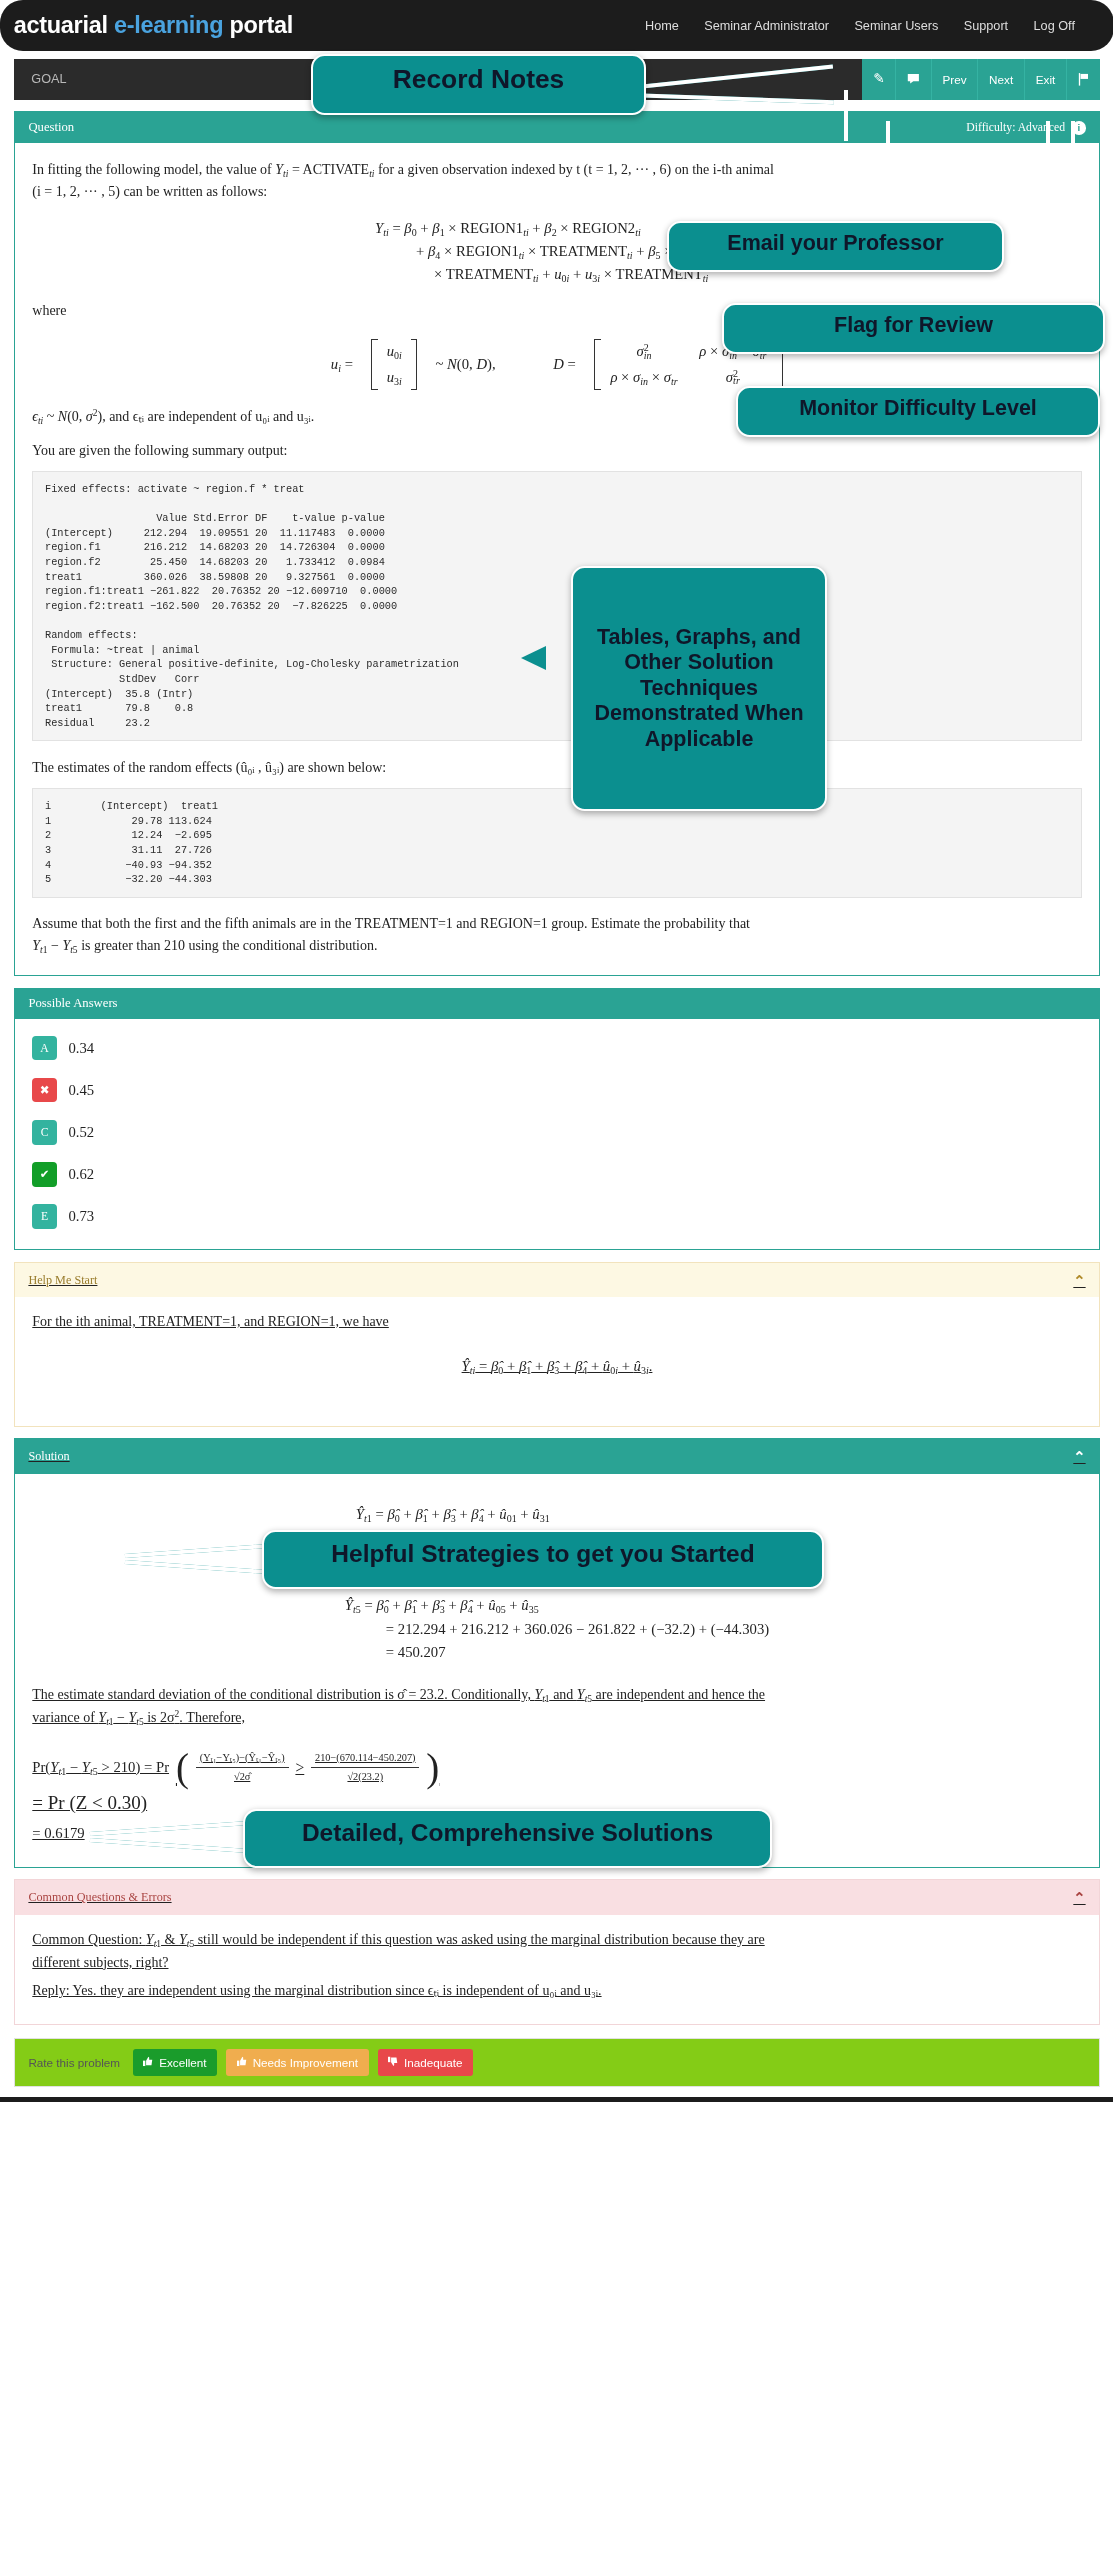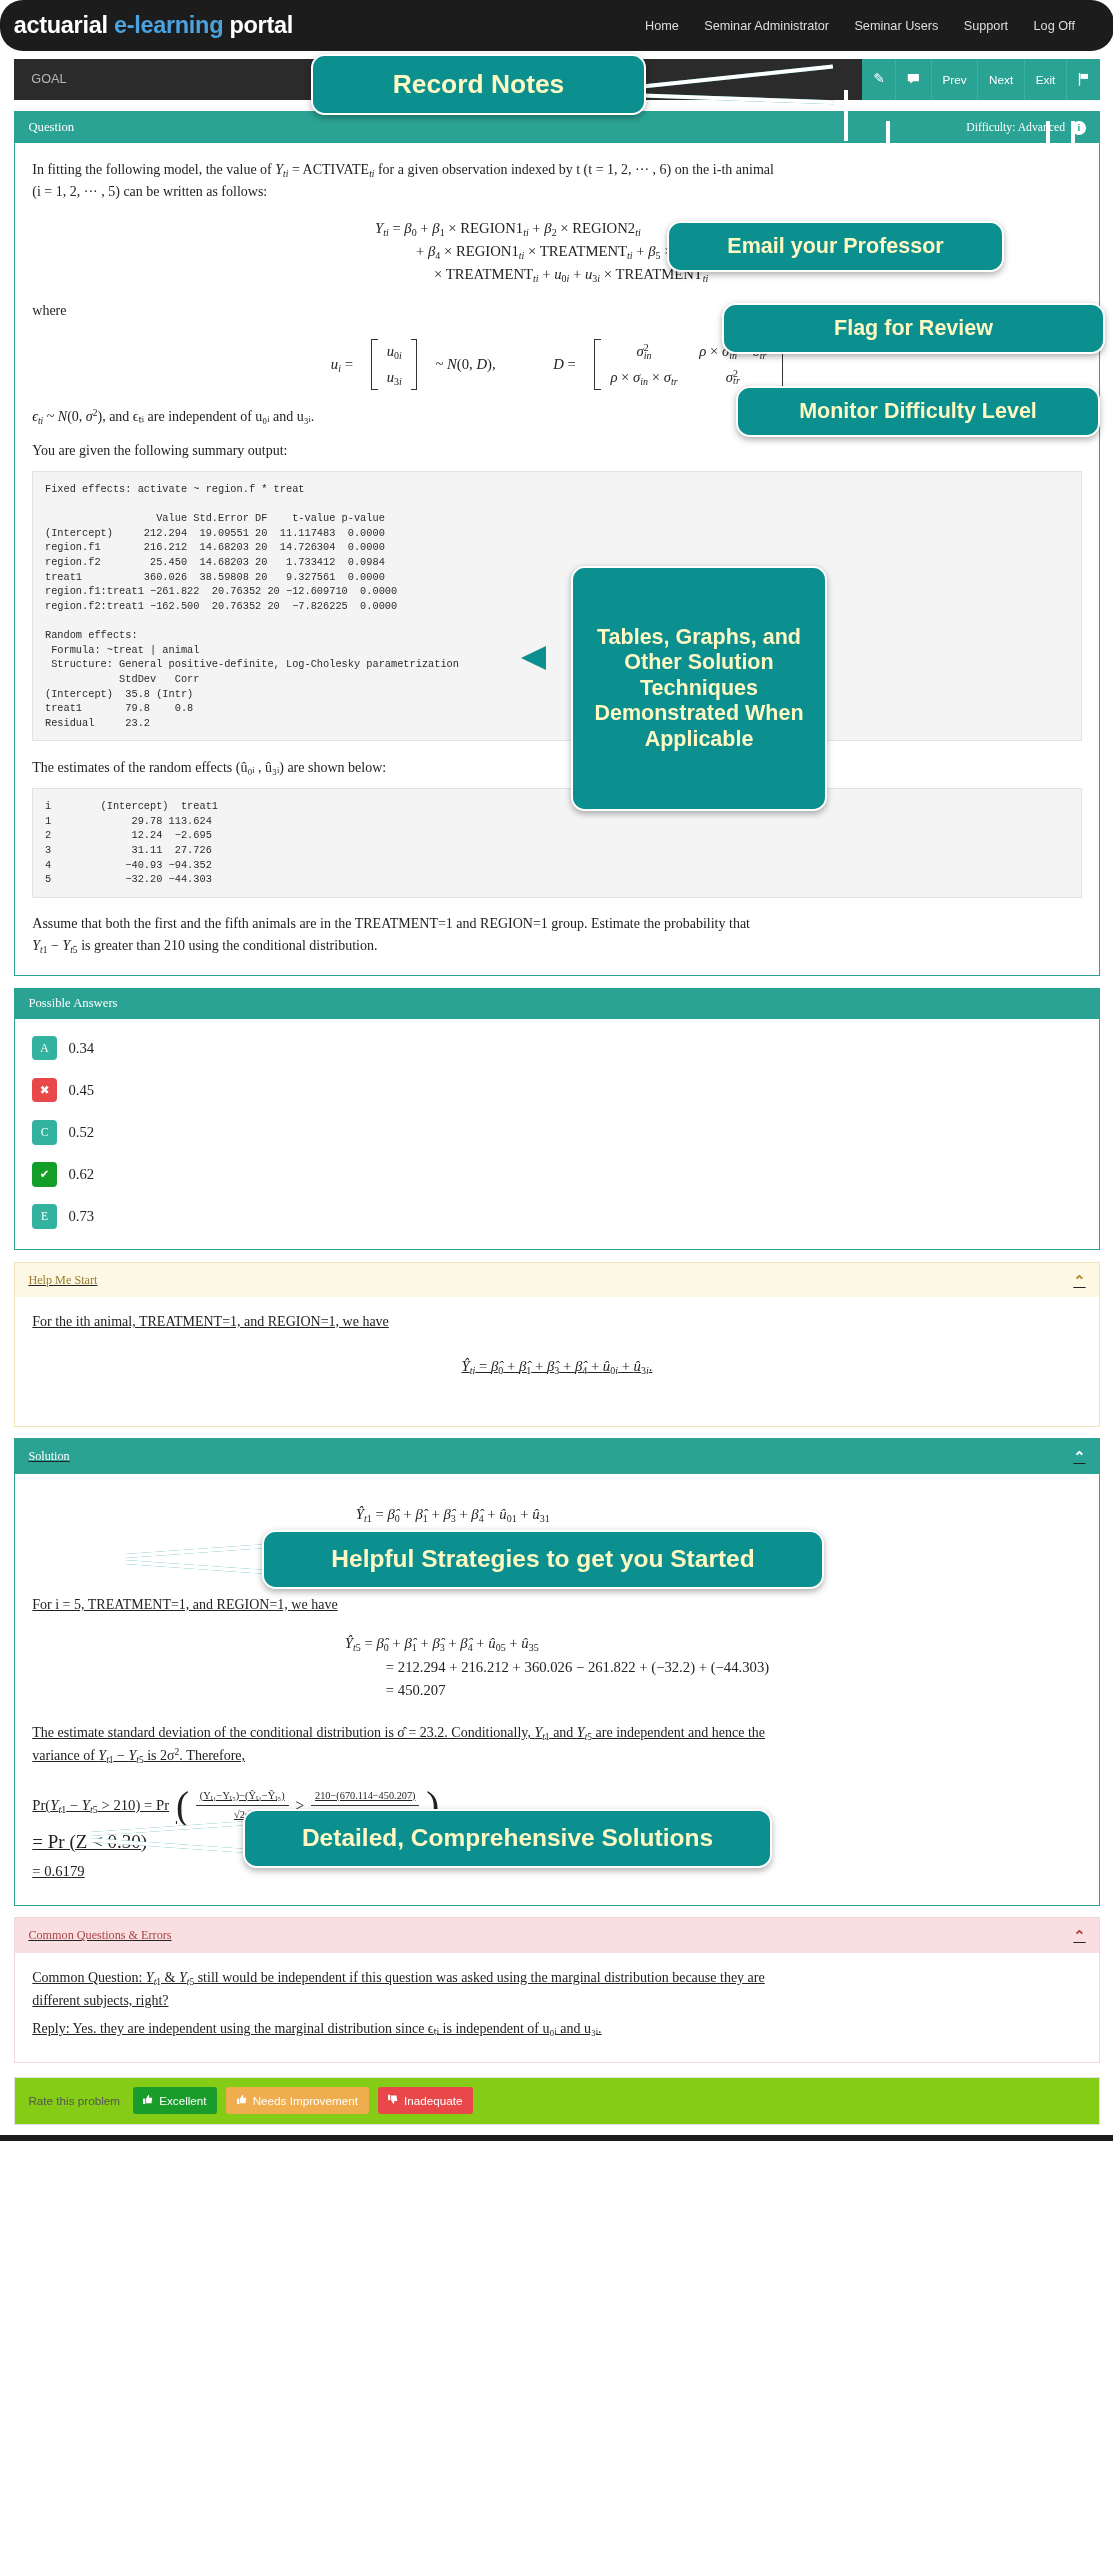--- a/index.html
+++ b/index.html
@@ -215,27 +215,27 @@
   }
   .rate-btn.good{ background:#1a9c2b; }
   .rate-btn.mid{ background:#f0ad4e; }
   .rate-btn.bad{ background:#e8484a; }
   .bottomline{ height:5.9px; background:#1c1c1c; }
 
   
   .callout{
     position:absolute;
     background:#0b8f8f;
-    color:#fef9c3;
+    color:#0f172a;
     border:2.9px solid #ffffff;
     border-radius:13.7px;
     font-family:"Liberation Sans", sans-serif;
     font-weight:bold;
     text-align:center;
-    display:flex; align-items:center; justify-content:center;
+    display:flex; align-items:flex-start; justify-content:center;
     box-shadow:0 2.9px 6.9px rgba(0,0,0,0.30);
     z-index:40;
     padding:7.8px 15.7px;
     line-height:1.18;
   }
   .leader{
     position:absolute;
     background:#0b8f8f;
     border:2px solid #ffffff;
     z-index:39;
@@ -432,21 +432,20 @@
       <div class="sect-body">
 
         <div class="mathline" style="margin:15.7px 0 19.6px 0;">
           <span class="blk mjx">
             <span class="eqrow"><i class="v">Ŷ</i><span class="sub">t</span><span class="subn">1</span> = <i class="v">β̂</i><span class="subn">0</span> + <i class="v">β̂</i><span class="subn">1</span> + <i class="v">β̂</i><span class="subn">3</span> + <i class="v">β̂</i><span class="subn">4</span> + <i class="v">û</i><span class="subn">01</span> + <i class="v">û</i><span class="subn">31</span></span>
             <span class="eqrow indent1">= 212.294 + 216.212 + 360.026 − 261.822 + 29.78 + 113.624</span>
             <span class="eqrow indent1">= 670.114</span>
           </span>
         </div>
 
-        <p style="margin:0;">For i = 5, TREATMENT=1, and REGION=1, we have</p>
         <div class="mathline" style="margin:15.7px 0 19.6px 0;">
           <span class="blk mjx">
             <span class="eqrow"><i class="v">Ŷ</i><span class="sub">t</span><span class="subn">5</span> = <i class="v">β̂</i><span class="subn">0</span> + <i class="v">β̂</i><span class="subn">1</span> + <i class="v">β̂</i><span class="subn">3</span> + <i class="v">β̂</i><span class="subn">4</span> + <i class="v">û</i><span class="subn">05</span> + <i class="v">û</i><span class="subn">35</span></span>
             <span class="eqrow indent1">= 212.294 + 216.212 + 360.026 − 261.822 + (−32.2) + (−44.303)</span>
             <span class="eqrow indent1">= 450.207</span>
           </span>
         </div>
 
         <p style="margin:9.8px 0 0 0;">
           <span>The estimate standard deviation of the conditional distribution is σ̂ = 23.2. Conditionally, </span><span class="mjx"><i class="v">Y</i><span class="sub">t</span><span class="subn">1</span></span><span> and </span><span class="mjx"><i class="v">Y</i><span class="sub">t</span><span class="subn">5</span></span><span> are independent and hence the</span><br>

